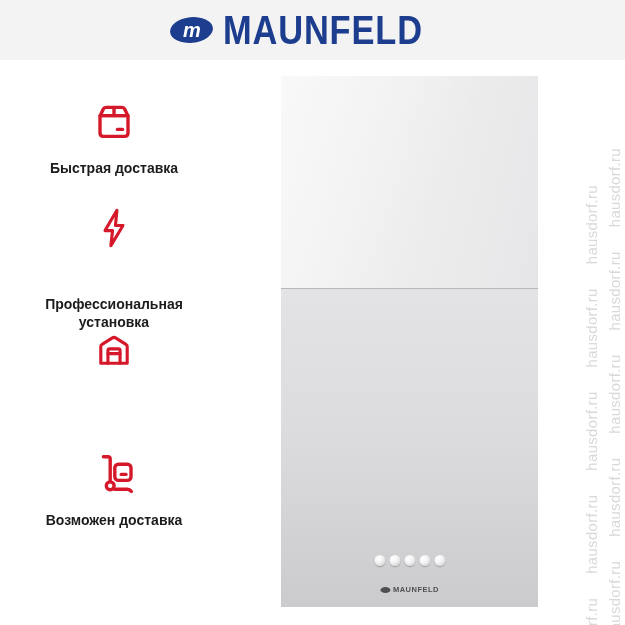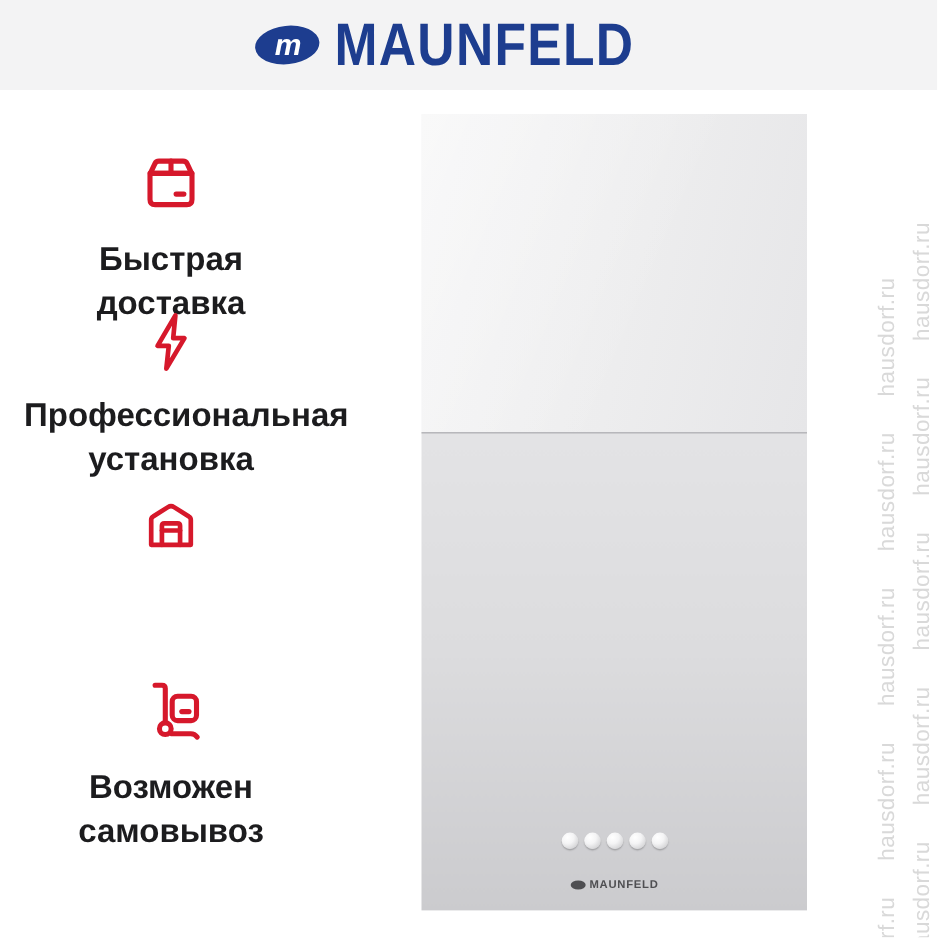--- a/index.html
+++ b/index.html
@@ -21,27 +21,27 @@
     transform:scaleX(.86); transform-origin:left center; line-height:1;
   }
 
   
   .benefits { position:absolute; left:0; top:60px; width:228px; height:565px; }
   .benefit {
     position:absolute; left:0; width:100%;
     display:flex; flex-direction:column; align-items:center; text-align:center;
   }
   .benefit:nth-child(1){ top:38px; }
-  .benefit:nth-child(2){ top:146px; }
+  .benefit:nth-child(2){ top:146px;gap:32px; }
   .benefit:nth-child(3){ top:268px; }
   .benefit:nth-child(4){ top:390px; }
   .bicon { stroke:#d6182b; fill:none; stroke-width:1.7; stroke-linecap:round; stroke-linejoin:round; }
   .blabel {
     margin-top:13px; max-width:196px;
-    font-size:22px; font-weight:600; line-height:1.3; color:#1c1c1e;
+    font-size:14px; font-weight:600; line-height:1.3; color:#1c1c1e;
   }
 
   
   .product { position:absolute; left:281px; top:76px; width:257px; height:531px; }
   .chimney {
     position:absolute; left:0; top:0; width:257px; height:212px;
     background:linear-gradient(103deg,#f3f3f4 0%,#ededee 55%,#e6e6e8 100%);
   }
   .chimney::after{
     content:""; position:absolute; inset:0;
@@ -120,21 +120,21 @@
     </div>
 
     <div class="benefit">
       <svg class="bicon" width="48" height="48" viewBox="0 0 24 24">
         <path d="M6.7 3.4 H9 Q10.1 3.4 10.1 4.5 V15.8"></path>
         <circle cx="10.1" cy="17.9" r="1.95"></circle>
         <path d="M12.3 19.6 H18.6 Q19.9 19.6 20.7 20.7"></path>
         <rect x="12.4" y="7.1" width="8.1" height="8.1" rx="1.8"></rect>
         <path d="M15.6 12.2 H18"></path>
       </svg>
-      <div class="blabel">Возможен самовывоз</div>
+      <div class="blabel">Возможен доставка</div>
     </div>
 
   </aside>
 
   <section class="product">
     <div class="chimney"></div>
     <div class="hood-body">
       <div class="controls">
         <span class="knob"></span>
         <span class="knob"></span>

